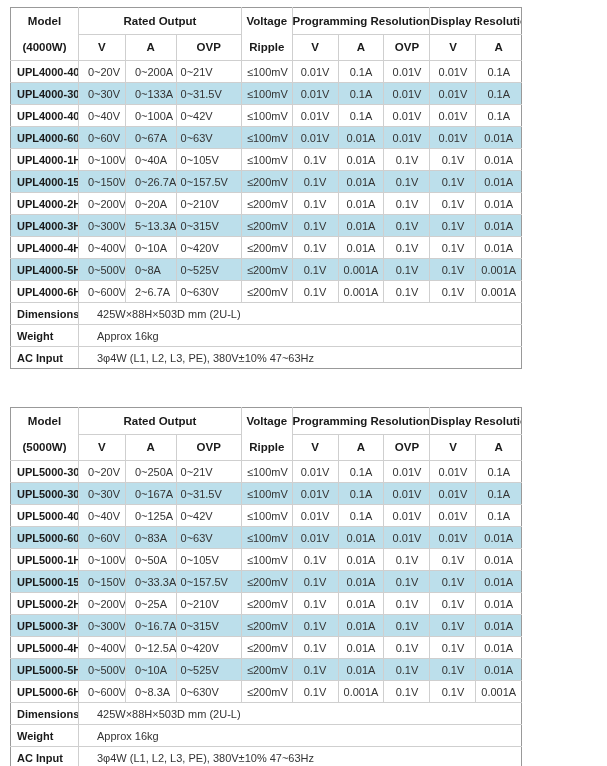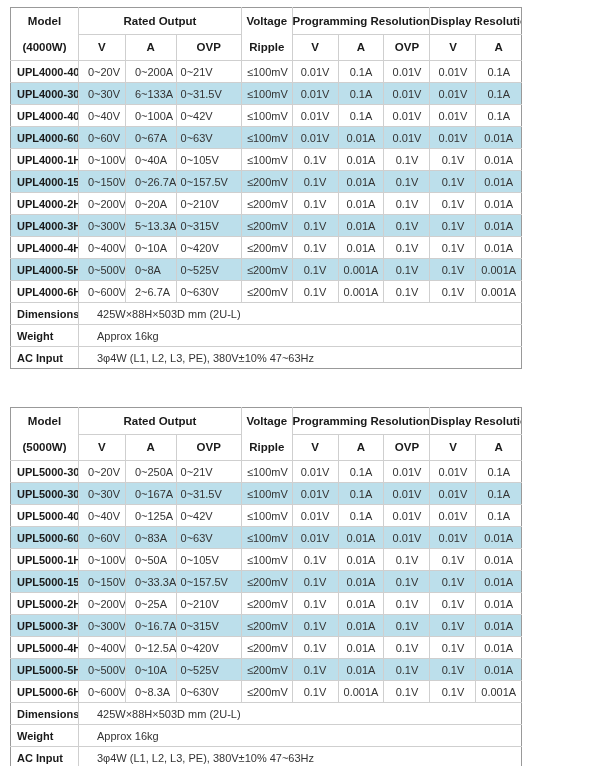--- a/index.html
+++ b/index.html
@@ -119,21 +119,21 @@
         <td>≤100mV</td>
         <td>0.01V</td>
         <td>0.1A</td>
         <td>0.01V</td>
         <td>0.01V</td>
         <td>0.1A</td>
       </tr>
       <tr class="hl">
         <td>UPL4000-30</td>
         <td>0~30V</td>
-        <td>6~133A</td>
+        <td>0~133A</td>
         <td>0~31.5V</td>
         <td>≤100mV</td>
         <td>0.01V</td>
         <td>0.1A</td>
         <td>0.01V</td>
         <td>0.01V</td>
         <td>0.1A</td>
       </tr>
       <tr>
         <td>UPL4000-40</td>

